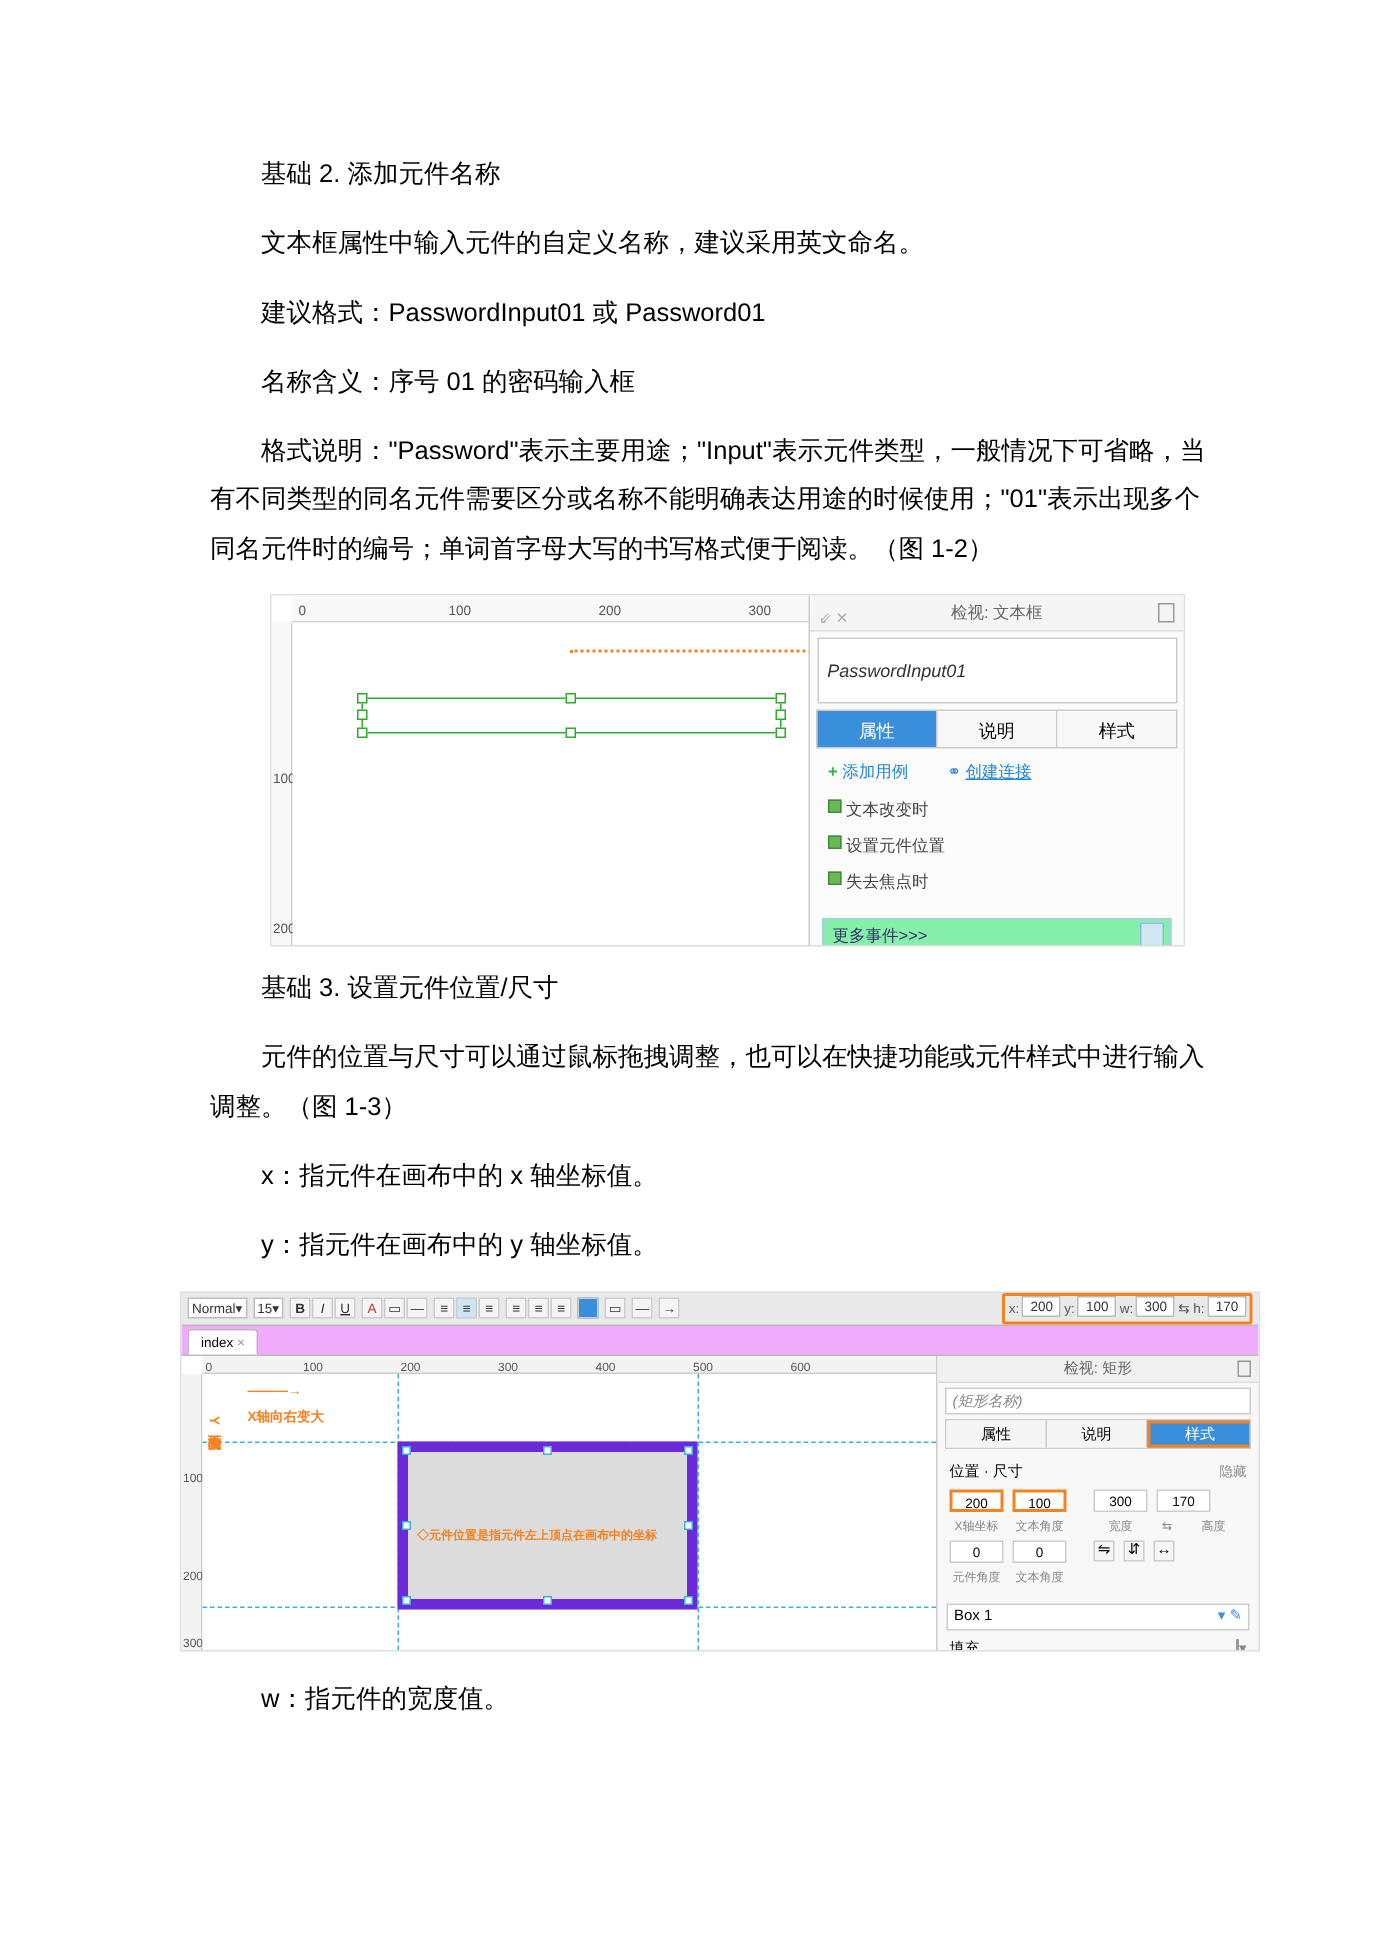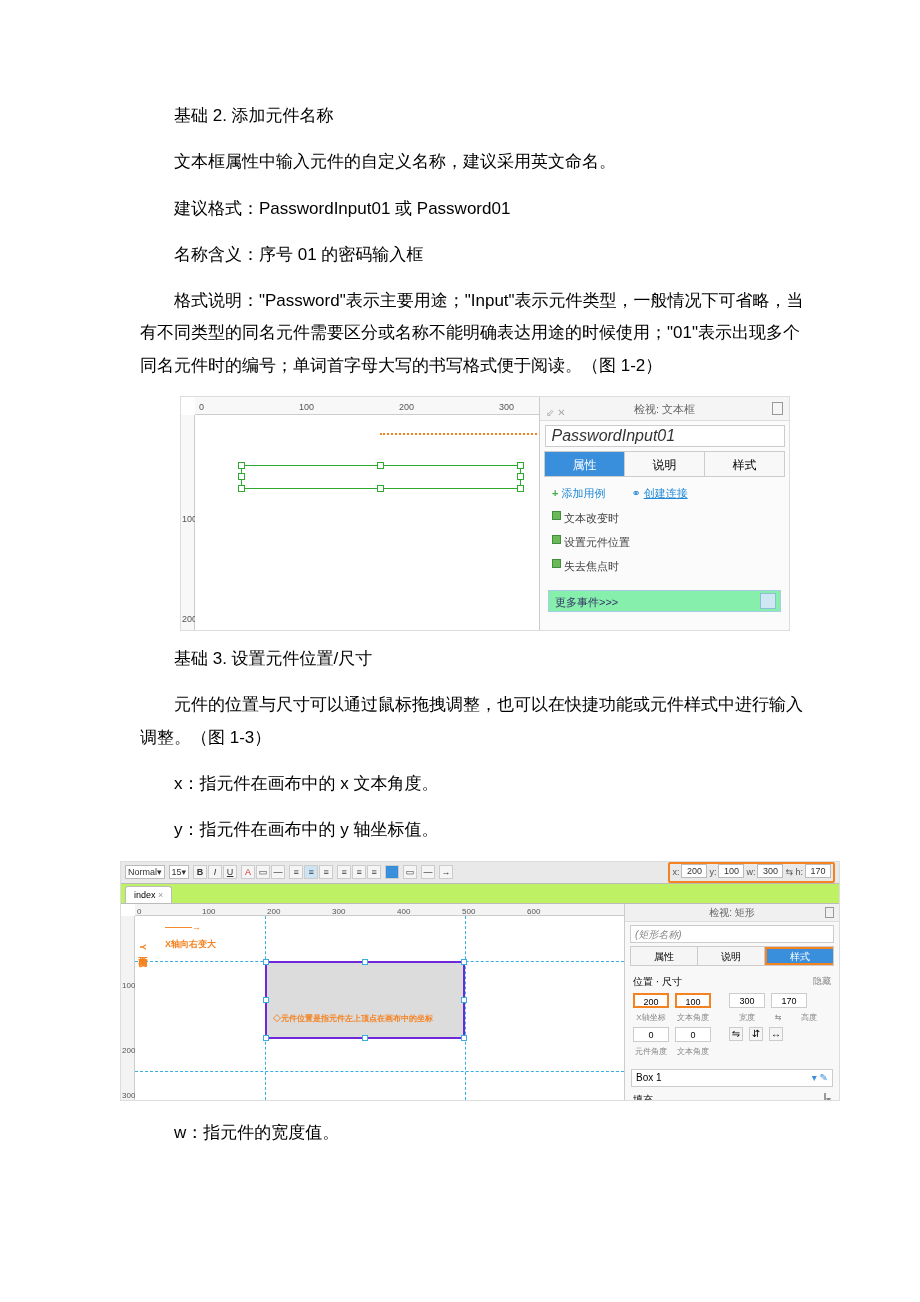--- a/index.html
+++ b/index.html
@@ -98,23 +98,23 @@
     font-size: 11px;
     text-align: center;
     line-height: 24px;
     color: #666;
     position: relative;
   }
   .panel-hdr .pg-icon { position: absolute; right: 6px; top: 5px; width: 11px; height: 13px; border: 1px solid #999; }
   .name-input {
     width: 240px; margin: 4px auto;
     display:block;
-    height: 22px;
+    height: 44px;
     border: 1px solid #ccc;
-    font-size: 16px;
+    font-size: 12px;
     padding: 0 6px;
     font-style: italic;
     color: #333;
   }
   .tabs1 {
     display: flex;
     height: 26px;
     border: 1px solid #ccc;
     margin: 0 4px;
     font-size: 12px;
@@ -180,43 +180,43 @@
   }
   .tb-sel { height:14px; border:1px solid #bbb; background:#fff; padding:0 2px; font-size:9px; display:inline-flex;align-items:center;}
   .tb-btn { width:14px; height:14px; border:1px solid #ccc; background:#f5f5f5; display:inline-block;text-align:center;line-height:12px;}
   .tb-grp { display:flex; gap:1px; }
   .tb-num { width:26px; height:14px; border:1px solid #bbb;background:#fff;text-align:center;line-height:12px;font-size:9px;}
   .tb-coords { display:flex; gap:2px; margin-left:auto; border:2px solid #f58220; padding:0 2px; border-radius:2px;}
   .tb-lbl { font-size:9px; color:#555; }
 
   .tabbar2 {
     height: 20px;
-    background: #bef264;
+    background: #f0abfc;
     border-bottom: 1px solid #bbb;
     display:flex;
     align-items:end;
     padding-left: 4px;
   }
   .doctab { height:17px; background:#fff; border:1px solid #bbb; border-bottom:none; padding:0 8px; font-size:9px; line-height:17px; border-radius:3px 3px 0 0;}
 
   .body2 { position:absolute; left:0; top:42px; right:0; bottom:0; display:flex; }
   .left2 { flex:1; position:relative; background:#fff; overflow:hidden;}
   .ruler2h { position:absolute; left:14px; right:0; top:0; height:12px; background:#f3f3f3; border-bottom:1px solid #ccc;}
   .ruler2h span{ position:absolute; top:0; font-size:8px; color:#555;}
   .ruler2v { position:absolute; left:0; top:12px; width:14px; bottom:0; background:#f3f3f3; border-right:1px solid #ccc;}
   .ruler2v span{ position:absolute; left:1px; font-size:8px; color:#555;}
   .canvas2 { position:absolute; left:14px; top:12px; right:0; bottom:0; background:#fff;}
   .gridline-h{position:absolute;left:0;right:0;border-top:1px dashed #3aaee0;}
   .gridline-v{position:absolute;top:0;bottom:0;border-left:1px dashed #3aaee0;}
   .rect-sel{
     position:absolute;
     left:130px; top:45px;
-    width:200px; height:78px;
+    width:200px; height:112px;
     background:#dcdcdc;
-    border:2px solid #6d28d9;
+    border:7px solid #6d28d9;
   }
   .h2{position:absolute;width:6px;height:6px;border:1px solid #3aaee0;background:#fff;}
   .ann-orange{ position:absolute; color:#f58220; font-size:9px; font-weight:bold;}
   .ann-orange-v{ writing-mode:vertical-lr;}
 
   .right2 {
     width: 215px;
     background: #f8f8f8;
     border-left:1px solid #ccc;
     position:relative;
@@ -300,21 +300,21 @@
     </div>
     <div class="more-btn">
       <span>更多事件&gt;&gt;&gt;</span>
       <span class="dd"></span>
     </div>
   </div>
 </div>
 
 <p class="para">基础 3. 设置元件位置/尺寸</p>
 <p class="para">元件的位置与尺寸可以通过鼠标拖拽调整，也可以在快捷功能或元件样式中进行输入调整。（图 1-3）</p>
-<p class="para">x：指元件在画布中的 x 文本角度。</p>
+<p class="para">x：指元件在画布中的 x 轴坐标值。</p>
 <p class="para">y：指元件在画布中的 y 轴坐标值。</p>
 
 <div class="fig2">
   <div class="toolbar2">
     <span class="tb-sel"><span>Normal</span> ▾</span>
     <span class="tb-sel"><span>15</span> ▾</span>
     <span class="tb-grp">
       <span class="tb-btn"><b>B</b></span>
       <span class="tb-btn"><i>I</i></span>
       <span class="tb-btn"><u>U</u></span>

